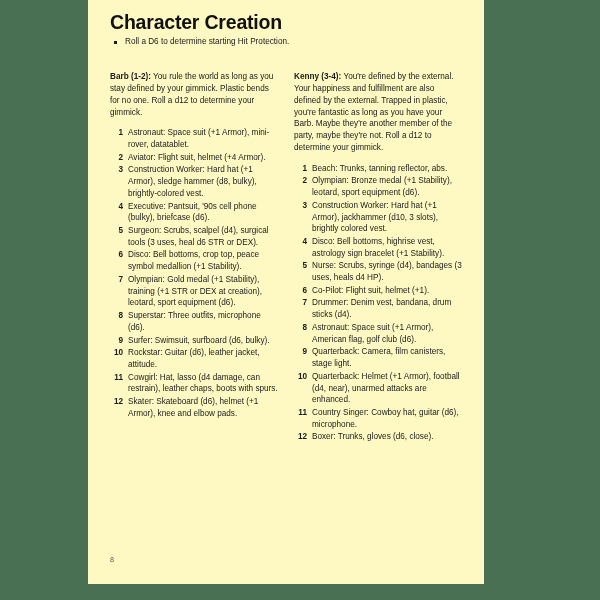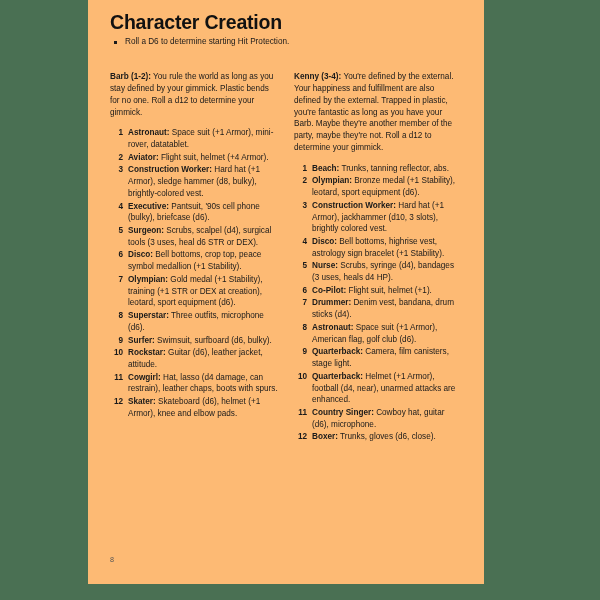--- a/index.html
+++ b/index.html
@@ -12,21 +12,21 @@
   body {
     background: #4a7053;
     font-family: "Liberation Sans", sans-serif;
   }
   #page {
     position: absolute;
     left: 88px;
     top: 0px;
     width: 396px;
     height: 584px;
-    background: #fdba74;
+    background: #fef9c3;
     box-sizing: border-box;
     overflow: hidden;
   }
   .page-inner {
     position: absolute;
     left: 22px;
     top: 12px;
     width: 352px;
   }
   h1.title {
@@ -93,21 +93,21 @@
   ol.gimmicks li .num {
     position: absolute;
     left: 0;
     top: 0;
     width: 13px;
     text-align: right;
     font-weight: bold;
     font-size: 8.2px;
   }
   ol.gimmicks li .gname {
-    font-weight: bold;
+    font-weight: normal;
   }
   .pagenum {
     position: absolute;
     left: 22px;
     bottom: 20px;
     font-size: 7.2px;
     color: #555555;
   }
 </style>
 </head>

